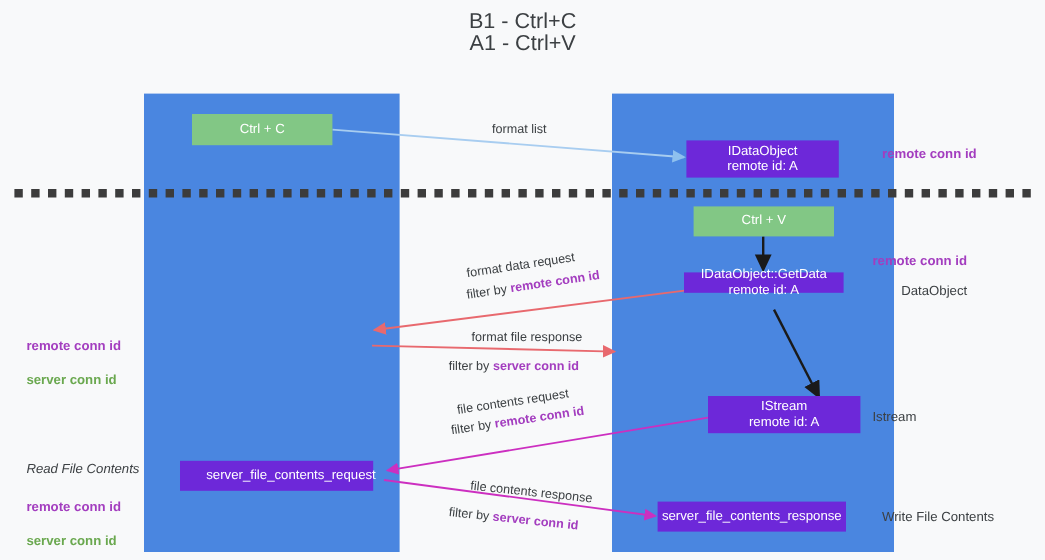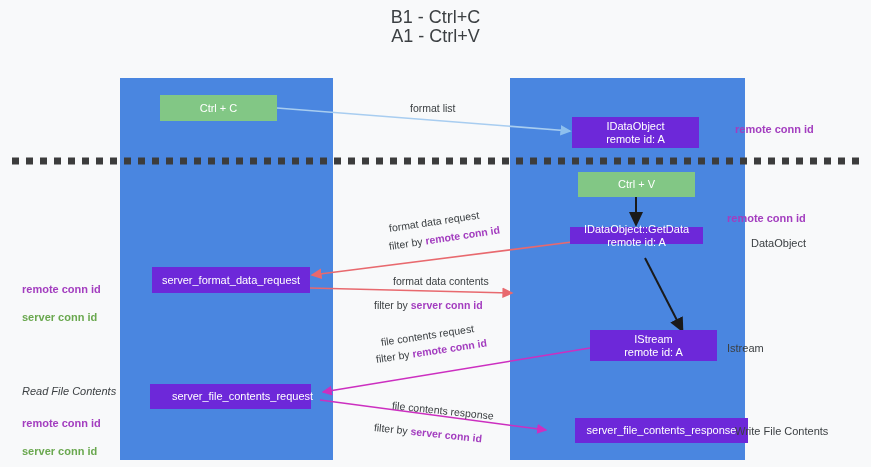--- a/index.html
+++ b/index.html
@@ -109,29 +109,28 @@
   <div class="node green" style="left:160px;top:95px;width:117px;height:26px;">Ctrl + C</div>
 
   <div class="node orange" style="left:572px;top:117px;width:127px;height:31px;">IDataObject
 remote id: A</div>
 
   <div class="node green" style="left:578px;top:172px;width:117px;height:25px;">Ctrl + V</div>
 
   <div class="node orange" style="left:570px;top:227px;width:133px;height:17px;">IDataObject::GetData
 remote id: A</div>
 
-  <div class="node orange" style="left:152px;top:267px;width:158px;height:26px;">server_format_data_request</div>
 
 
   <div class="node orange" style="left:590px;top:330px;width:127px;height:31px;">IStream
 remote id: A</div>
 
   <div class="node orange" style="left:150px;top:384px;width:161px;height:25px;padding-left:24px;">server_file_contents_request</div>
 
-  <div class="node orange" style="left:548px;top:418px;width:173px;height:25px;margin-left:27px;">server_file_contents_response</div>
+  <div class="node orange" style="left:548px;top:418px;width:157px;height:25px;">server_file_contents_response</div>
 
   <div class="ann purple" style="left:735px;top:122px;">remote conn id</div>
 
   <div class="ann purple" style="left:727px;top:211px;">remote conn id</div>
 
   <div class="ann plain" style="left:727px;top:236px;margin-left:24px;">DataObject</div>
 
   <div class="ann plain" style="left:727px;top:341px;">Istream</div>
 
   <div class="ann plain" style="left:735px;top:424px;text-align:center;">Write File Contents</div>
@@ -153,21 +152,21 @@
   </div>
 
   <div class="elabel rot-up" style="left:389px;top:222px;">
     <span>format data request</span>
   </div>
   <div class="elabel rot-up" style="left:389px;top:240px;">
     <span>filter by </span><span class="hl">remote conn id</span>
   </div>
 
   <div class="elabel" style="left:393px;top:275px;">
-    <span>format data contents</span>
+    <span>format file response</span>
   </div>
   <div class="elabel" style="left:374px;top:299px;">
     <span>filter by </span><span class="hl">server conn id</span>
   </div>
 
   <div class="elabel rot-up" style="left:381px;top:336px;">
     <span>file contents request</span>
   </div>
   <div class="elabel rot-up" style="left:376px;top:353px;">
     <span>filter by </span><span class="hl">remote conn id</span>

